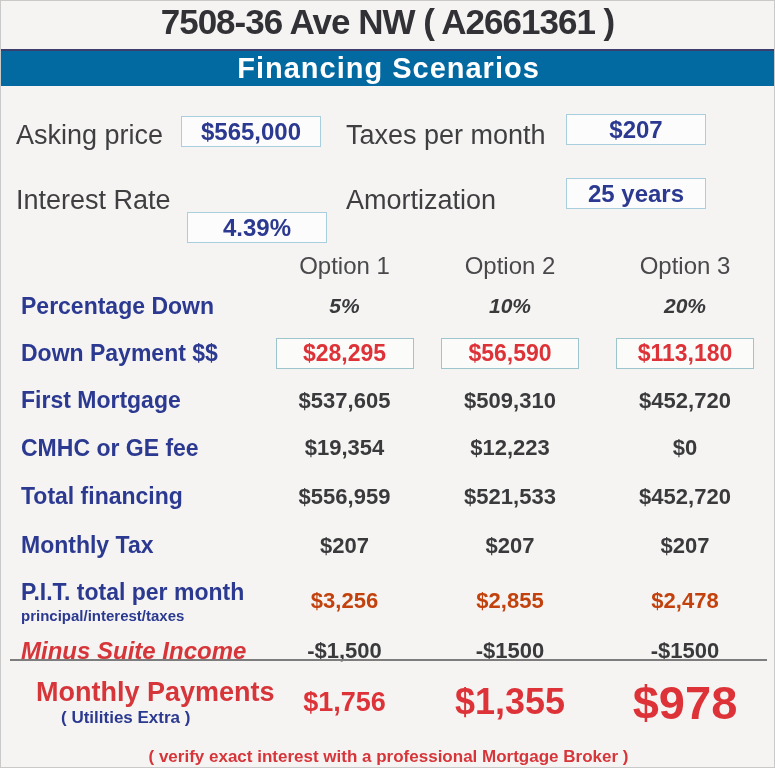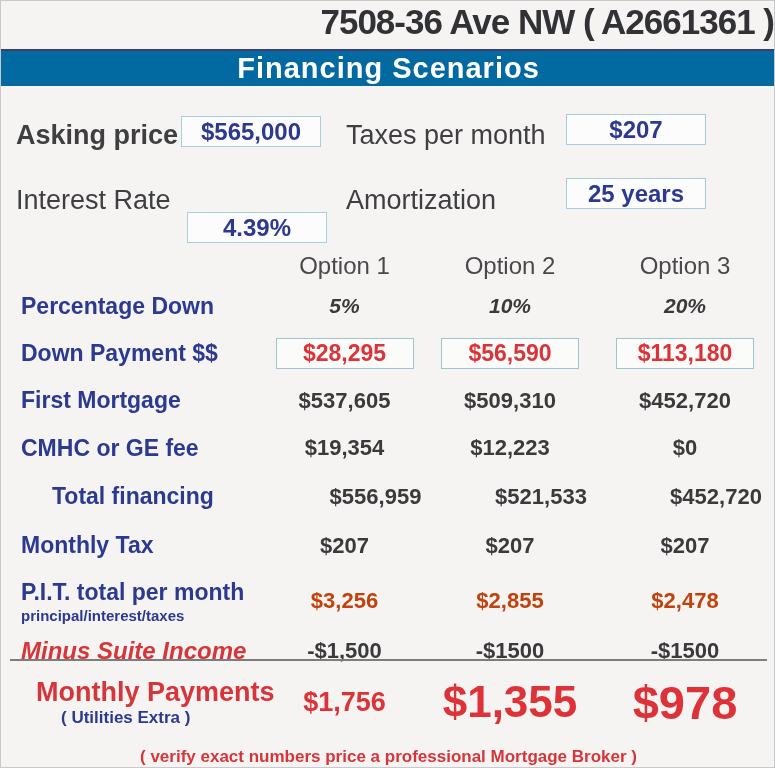--- a/index.html
+++ b/index.html
@@ -8,21 +8,21 @@
     position:relative;
     width:775px;height:768px;
     background:#f5f4f2;
     border:1px solid #c9c9c9;
     font-family:"Liberation Sans", sans-serif;
     overflow:hidden;
   }
   
   .title{
     position:absolute;top:1px;left:0;width:773px;
-    text-align:right;
+    text-align:center;
     font-size:35px;font-weight:700;
     color:#313136;
     letter-spacing:-1px;
   }
   .banner{
     position:absolute;top:48px;left:0;width:775px;height:37px;
     background:#0369a1;
     border-top:2px solid #3c3f6e;
     display:flex;align-items:center;justify-content:center;
   }
@@ -50,21 +50,21 @@
   .trow{
     display:grid;
     grid-template-columns:262px 163px 168px 182px;
     align-items:center;
   }
   .r-head{height:34px;}
   .r-pct{height:46px;}
   .r-down{height:48px;}
   .r-first{height:47px;}
   .r-cmhc{height:48px;}
-  .r-total{height:49px;margin-left:31px;}
+  .r-total{height:49px;}
   .r-tax{height:49px;}
   .r-pit{height:62px;}
   .r-minus{height:38px;}
   .tlabel{
     padding-left:20px;
     font-size:23px;font-weight:700;color:#2b3990;
     white-space:nowrap;
   }
   .tlabel .sub{
     display:block;font-size:15px;font-weight:700;color:#2b3990;margin-top:1px;
@@ -95,39 +95,39 @@
   .footrow{
     position:absolute;top:668px;left:0;width:775px;height:66px;
     display:grid;
     grid-template-columns:262px 163px 168px 182px;
     align-items:center;
   }
   .mp-label{padding-left:35px;}
   .mp-main{font-size:27px;font-weight:700;color:#d6353a;white-space:nowrap;}
   .mp-sub{display:block;font-size:17px;font-weight:700;color:#2b3990;padding-left:25px;white-space:nowrap;}
   .mp-v1{text-align:center;font-size:27px;font-weight:700;color:#dd3338;}
-  .mp-v2{text-align:center;font-size:44px;font-weight:700;color:#dd3338;}
+  .mp-v2{text-align:center;font-size:36px;font-weight:700;color:#dd3338;}
   .mp-v3{text-align:center;font-size:47px;font-weight:700;color:#dd3338;}
   .disclaimer{
     position:absolute;top:746px;left:0;width:775px;
     text-align:center;
     font-size:17px;font-weight:700;color:#d6353a;
   }
 </style>
 </head>
 <body>
 
 <div class="sheet">
 
   <div class="title">7508-36 Ave NW ( A2661361 )</div>
   <div class="banner">
     <span>Financing Scenarios</span>
   </div>
 
-  <div class="inlabel" style="left:15px;top:119px;font-weight:bold;">Asking price</div>
+  <div class="inlabel" style="left:15px;top:119px;">Asking price</div>
   <div class="inbox" style="left:180px;top:115px;">$565,000</div>
 
   <div class="inlabel" style="left:345px;top:119px;">Taxes per month</div>
   <div class="inbox" style="left:565px;top:113px;">$207</div>
 
   <div class="inlabel" style="left:15px;top:184px;">Interest Rate</div>
   <div class="inbox" style="left:186px;top:179px;margin-top:32px;">4.39%</div>
 
   <div class="inlabel" style="left:345px;top:184px;">Amortization</div>
   <div class="inbox" style="left:565px;top:177px;">25 years</div>
@@ -213,15 +213,15 @@
   <div class="footrow">
     <div class="mp-label">
       <span class="mp-main">Monthly Payments</span>
       <span class="mp-sub">( Utilities Extra )</span>
     </div>
     <div class="mp-v1">$1,756</div>
     <div class="mp-v2">$1,355</div>
     <div class="mp-v3">$978</div>
   </div>
 
-  <div class="disclaimer">( verify exact numbers price a professional Mortgage Broker )</div>
+  <div class="disclaimer">( verify exact interest with a professional Mortgage Broker )</div>
 
 </div>
 
 </body></html>

